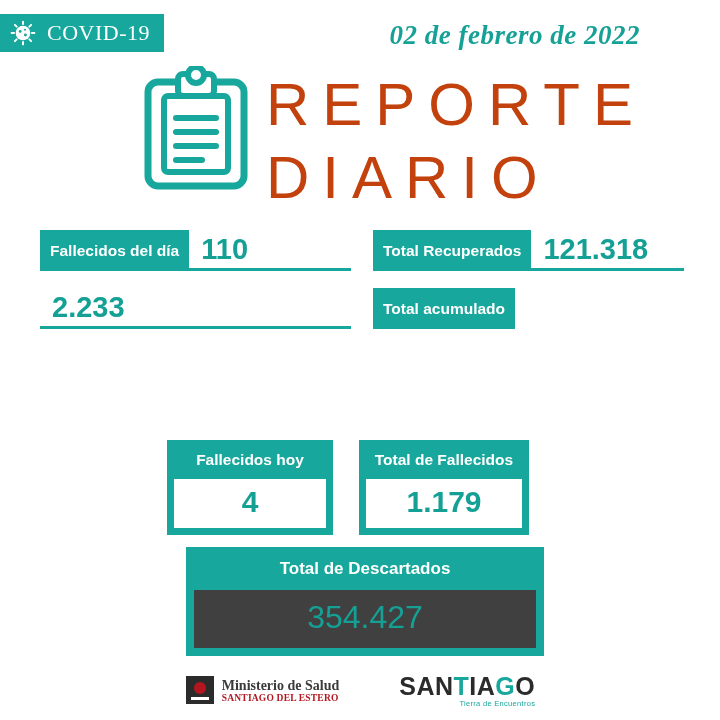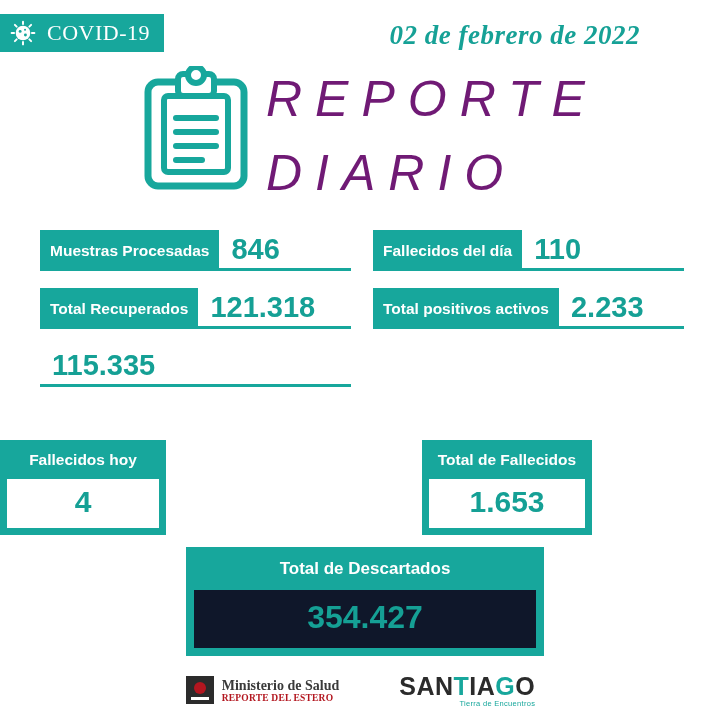--- a/index.html
+++ b/index.html
@@ -67,30 +67,29 @@
     width: 112px;
     height: 125px;
     flex: 0 0 auto;
     margin-top: 4px;
   }
   #title-block {
     margin-left: 14px;
     margin-top: 8px;
   }
   #title-line-1, #title-line-2 {
-    font-size: 50px;
+    font-size: 60px;
     letter-spacing: 13px;
-    color: #701a75;
+    color: #c2410c;
     line-height: 1.18;
     font-family: "Liberation Sans", sans-serif;
     font-weight: 400;
-    font-style: italic;
   }
   #title-line-2 {
-    margin-top: 15px;
+    margin-top: 2px;
   }
 
   
   #stats-grid {
     position: absolute;
     left: 40px;
     top: 230px;
     width: 644px;
     display: grid;
     grid-template-columns: 1fr 1fr;
@@ -126,23 +125,23 @@
     font-weight: bold;
     color: #15a095;
     font-family: "Liberation Sans", sans-serif;
   }
 
   
   #deaths-row {
     position: absolute;
     top: 440px;
     left: 0;
-    width: 592px;
-    display: flex;
-    justify-content: space-between;
+    width: 696px;
+    display: flex;
+    justify-content: center;
     gap: 26px;
   }
   .death-box {
     width: 166px;
     background: #17a79c;
     padding: 0;
     text-align: center;
   }
   .death-box.wide { width: 170px; }
   .death-title {
@@ -170,24 +169,24 @@
     text-align: center;
   }
   #discarded-title {
     color: #ffffff;
     font-size: 17px;
     font-weight: bold;
     padding: 12px 4px 11px 4px;
     text-align: center;
   }
   #discarded-value {
-    background: #0f172a;
+    background: #404040;
     margin: 0 8px 8px 8px;
     font-size: 32px;
-    font-weight: bold;
+    font-weight: normal;
     color: #15a095;
     padding: 9px 0 12px 0;
   }
 
   
   #footer {
     position: absolute;
     bottom: 12px;
     left: 0;
     width: 720px;
@@ -282,83 +281,74 @@
     </g>
   </svg>
   <div id="title-block">
     <div id="title-line-1">REPORTE</div>
     <div id="title-line-2">DIARIO</div>
   </div>
 </div>
 
 <div id="stats-grid">
 
-  <div class="stat-row">
-    <div class="stat-label">Muestras Procesadas</div>
-    <div class="stat-value-wrap">
-      <span class="stat-value">846</span>
-    </div>
-  </div>
 
   <div class="stat-row">
     <div class="stat-label">Fallecidos del día</div>
     <div class="stat-value-wrap">
       <span class="stat-value">110</span>
     </div>
   </div>
 
 
   <div class="stat-row">
     <div class="stat-label">Total Recuperados</div>
     <div class="stat-value-wrap">
       <span class="stat-value">121.318</span>
     </div>
   </div>
 
   <div class="stat-row">
-    <div class="stat-label">Total positivos activos</div>
     <div class="stat-value-wrap">
       <span class="stat-value">2.233</span>
     </div>
   </div>
 
   <div class="stat-row">
-    <div class="stat-value-wrap">
-      <span class="stat-value">115.335</span>
-    </div>
+    <div class="stat-label">Total acumulado</div>
   </div>
 
 </div>
 
 <div id="deaths-row">
   <div class="death-box">
     <div class="death-title">Fallecidos hoy</div>
     <div class="death-value-box">4</div>
   </div>
   <div class="death-box wide">
     <div class="death-title">Total de Fallecidos</div>
-    <div class="death-value-box">1.653</div>
+    <div class="death-value-box">1.179</div>
   </div>
 </div>
 
 <div id="discarded-box">
   <div id="discarded-title">Total de Descartados</div>
   <div id="discarded-value">354.427</div>
 </div>
 
 <div id="footer">
   <div id="logo-salud">
     <svg class="mark" viewBox="0 0 30 30">
       <rect x="1" y="1" width="28" height="28" fill="#2b2b2b"></rect>
       <circle cx="15" cy="13" r="6" fill="#b3161f"></circle>
       <rect x="6" y="22" width="18" height="3" fill="#ffffff"></rect>
     </svg>
     <div class="texts">
       <div class="l1">Ministerio de Salud</div>
-      <div class="l2">REPORTE DEL ESTERO</div>
+      <div class="l2">SANTIAGO DEL ESTERO</div>
     </div>
   </div>
 
   <div id="logo-santiago">
     <div class="l1"><span>SAN</span><span class="accent">T</span><span>IA</span><span class="accent">G</span><span>O</span></div>
     <div class="l2">Tierra de Encuentros</div>
   </div>
 </div>
 
 </body></html>

